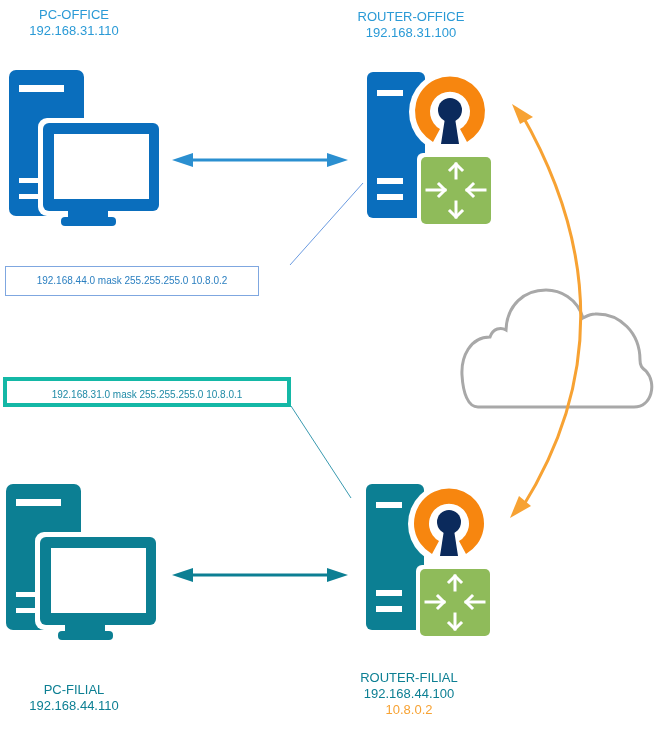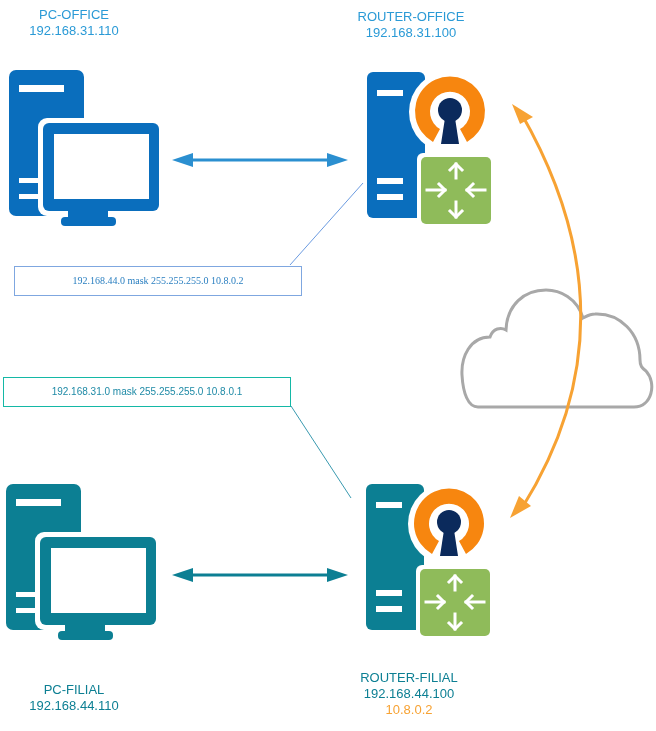--- a/index.html
+++ b/index.html
@@ -7,21 +7,21 @@
          font-family: "Liberation Sans", "DejaVu Sans", sans-serif; }
   #canvas { position: absolute; left: 0; top: 0; }
   .lbl { position: absolute; text-align: center; font-size: 13px; line-height: 16px; white-space: nowrap; }
   .lbl div { white-space: nowrap; }
   .c-office { color: #2a9ad6; }
   .c-filial { color: #0c7f93; }
   .c-vpn { color: #f7a233; }
   .route { position: absolute; height: 30px; box-sizing: border-box; background: #fff;
            font-size: 10px; line-height: 28px; text-align: center; white-space: nowrap; }
   .route-office { border: 1px solid #7fa7e0; color: #2a7fc0; }
-  .route-filial { border: 1px solid #14b8a6; color: #1f8aa6; }
+  .route-filial { border: 4px solid #14b8a6; color: #1f8aa6; }
 </style>
 </head>
 <body>
 
 <svg id="canvas" width="656" height="731" viewBox="0 0 656 731" xmlns="http://www.w3.org/2000/svg">
   <defs>
     <g id="pc-shape">
 
       <rect x="0" y="0" width="75" height="146" rx="7"></rect>
 
@@ -138,14 +138,14 @@
   <div>PC-FILIAL</div>
   <div>192.168.44.110</div>
 </div>
 
 <div class="lbl c-filial" style="left:339px; top:670px; width:140px;">
   <div>ROUTER-FILIAL</div>
   <div>192.168.44.100</div>
   <div class="c-vpn">10.8.0.2</div>
 </div>
 
-<div class="route route-office" style="left:14px; top:266px; width:288px;font-family:Liberation Serif, serif;">192.168.44.0 mask 255.255.255.0 10.8.0.2</div>
+<div class="route route-office" style="left:5px; top:266px; width:254px;">192.168.44.0 mask 255.255.255.0 10.8.0.2</div>
 <div class="route route-filial" style="left:3px; top:377px; width:288px;">192.168.31.0 mask 255.255.255.0 10.8.0.1</div>
 
 </body></html>

